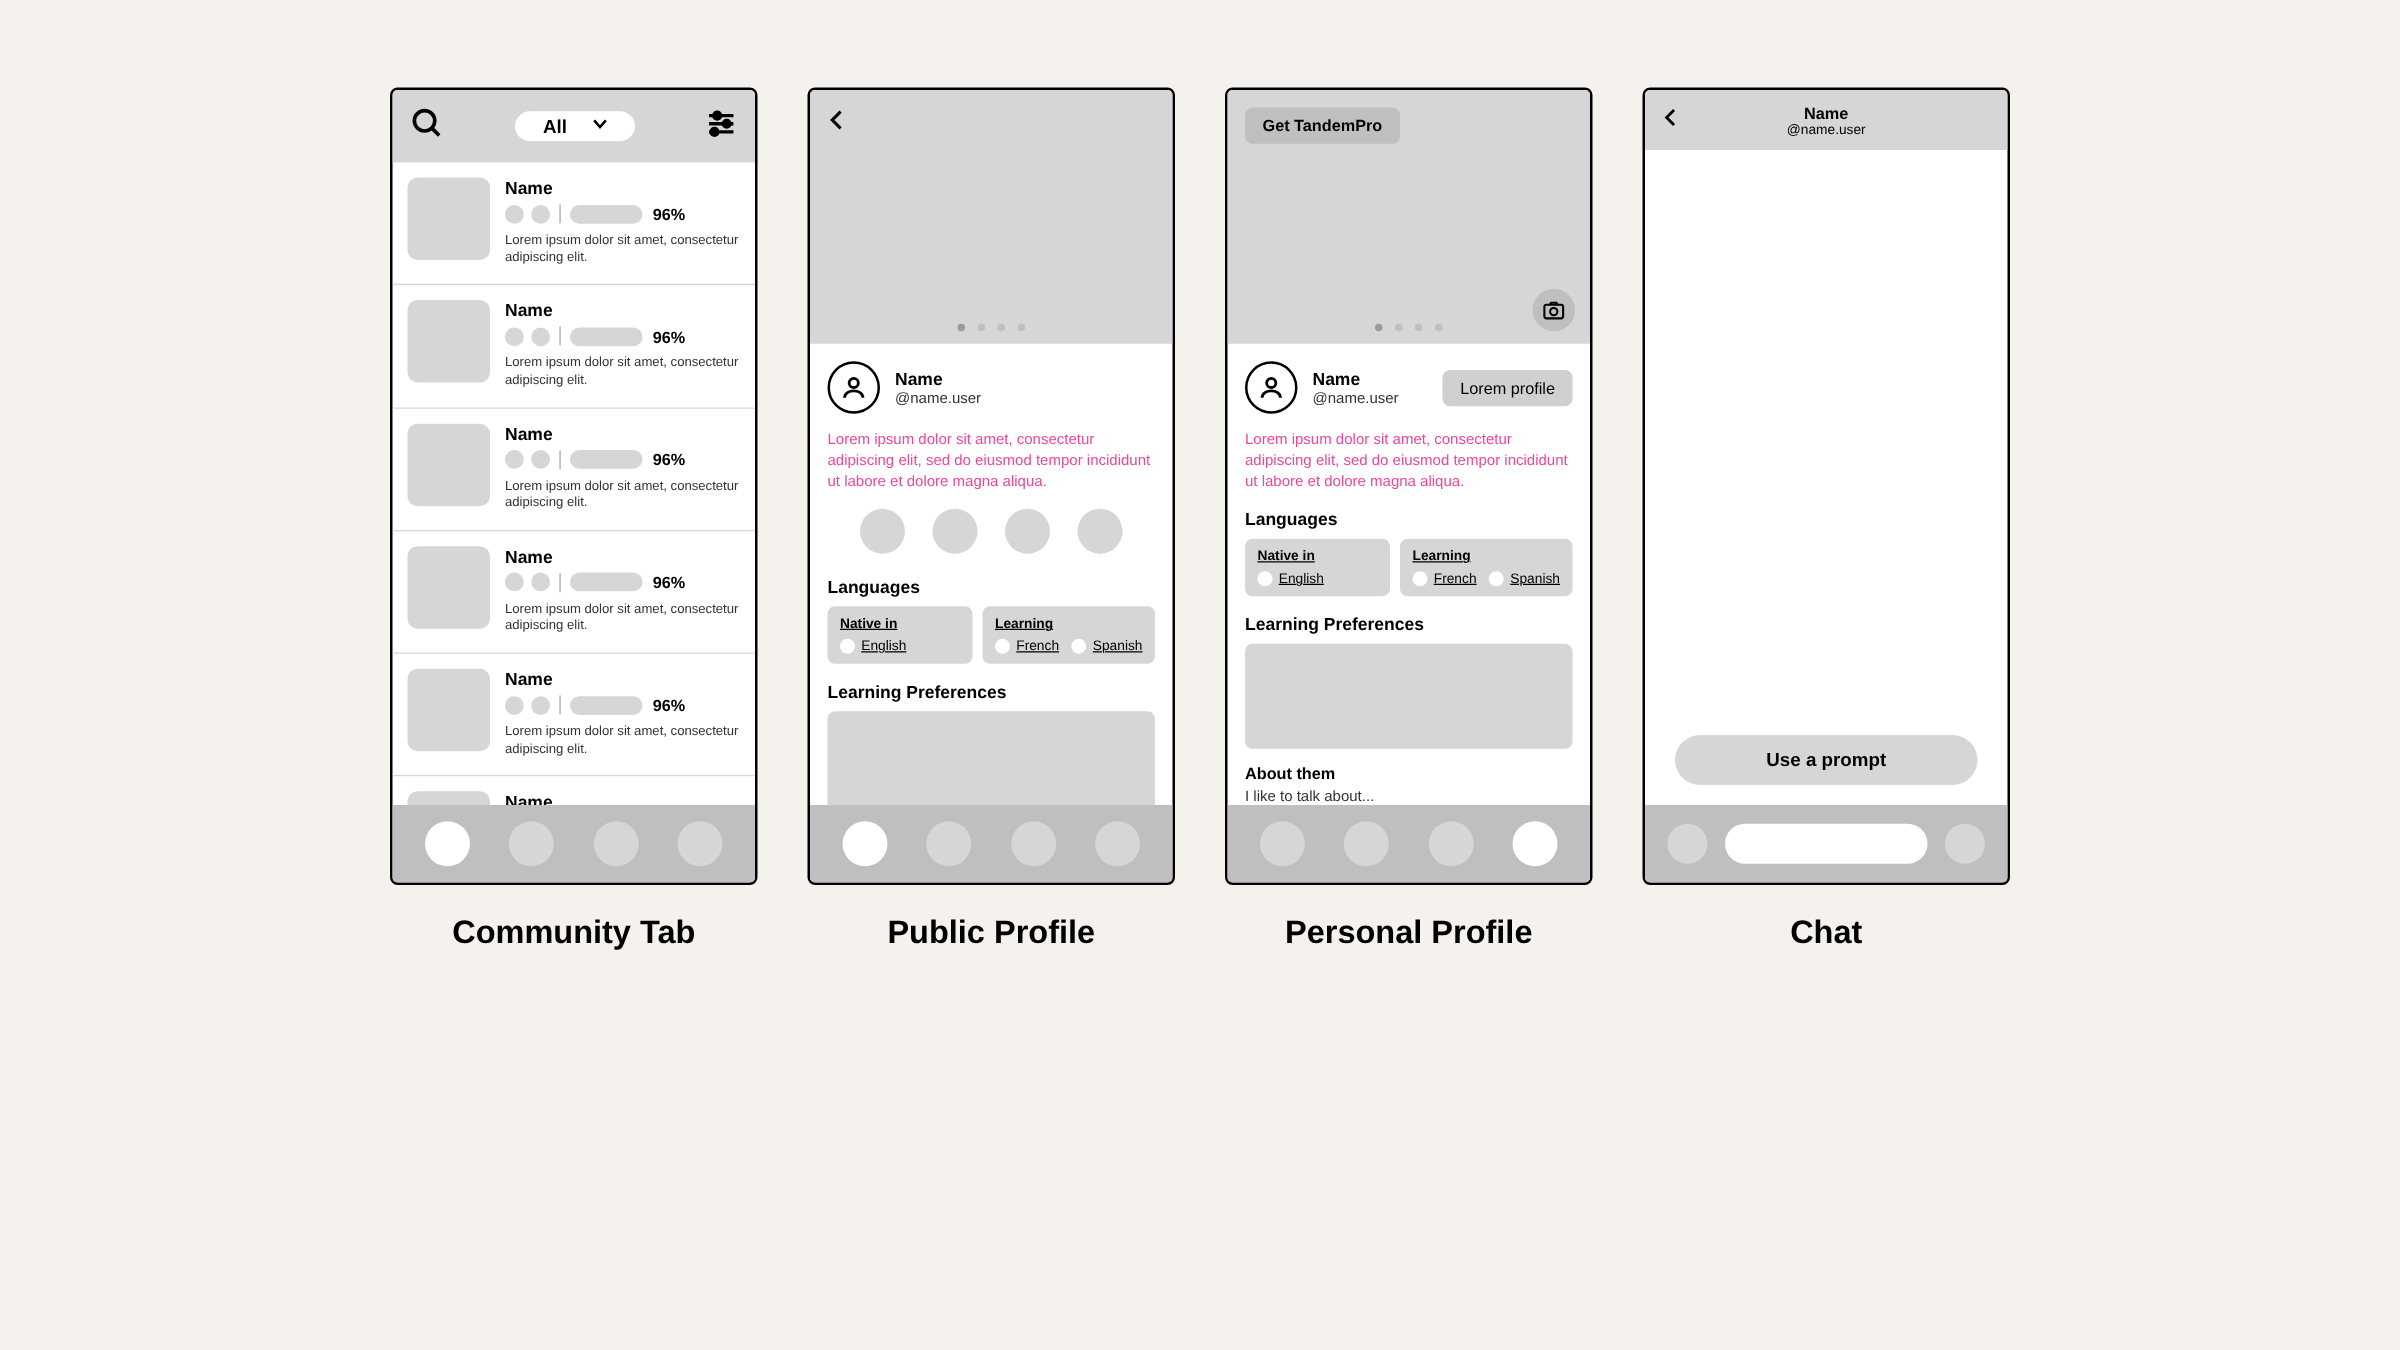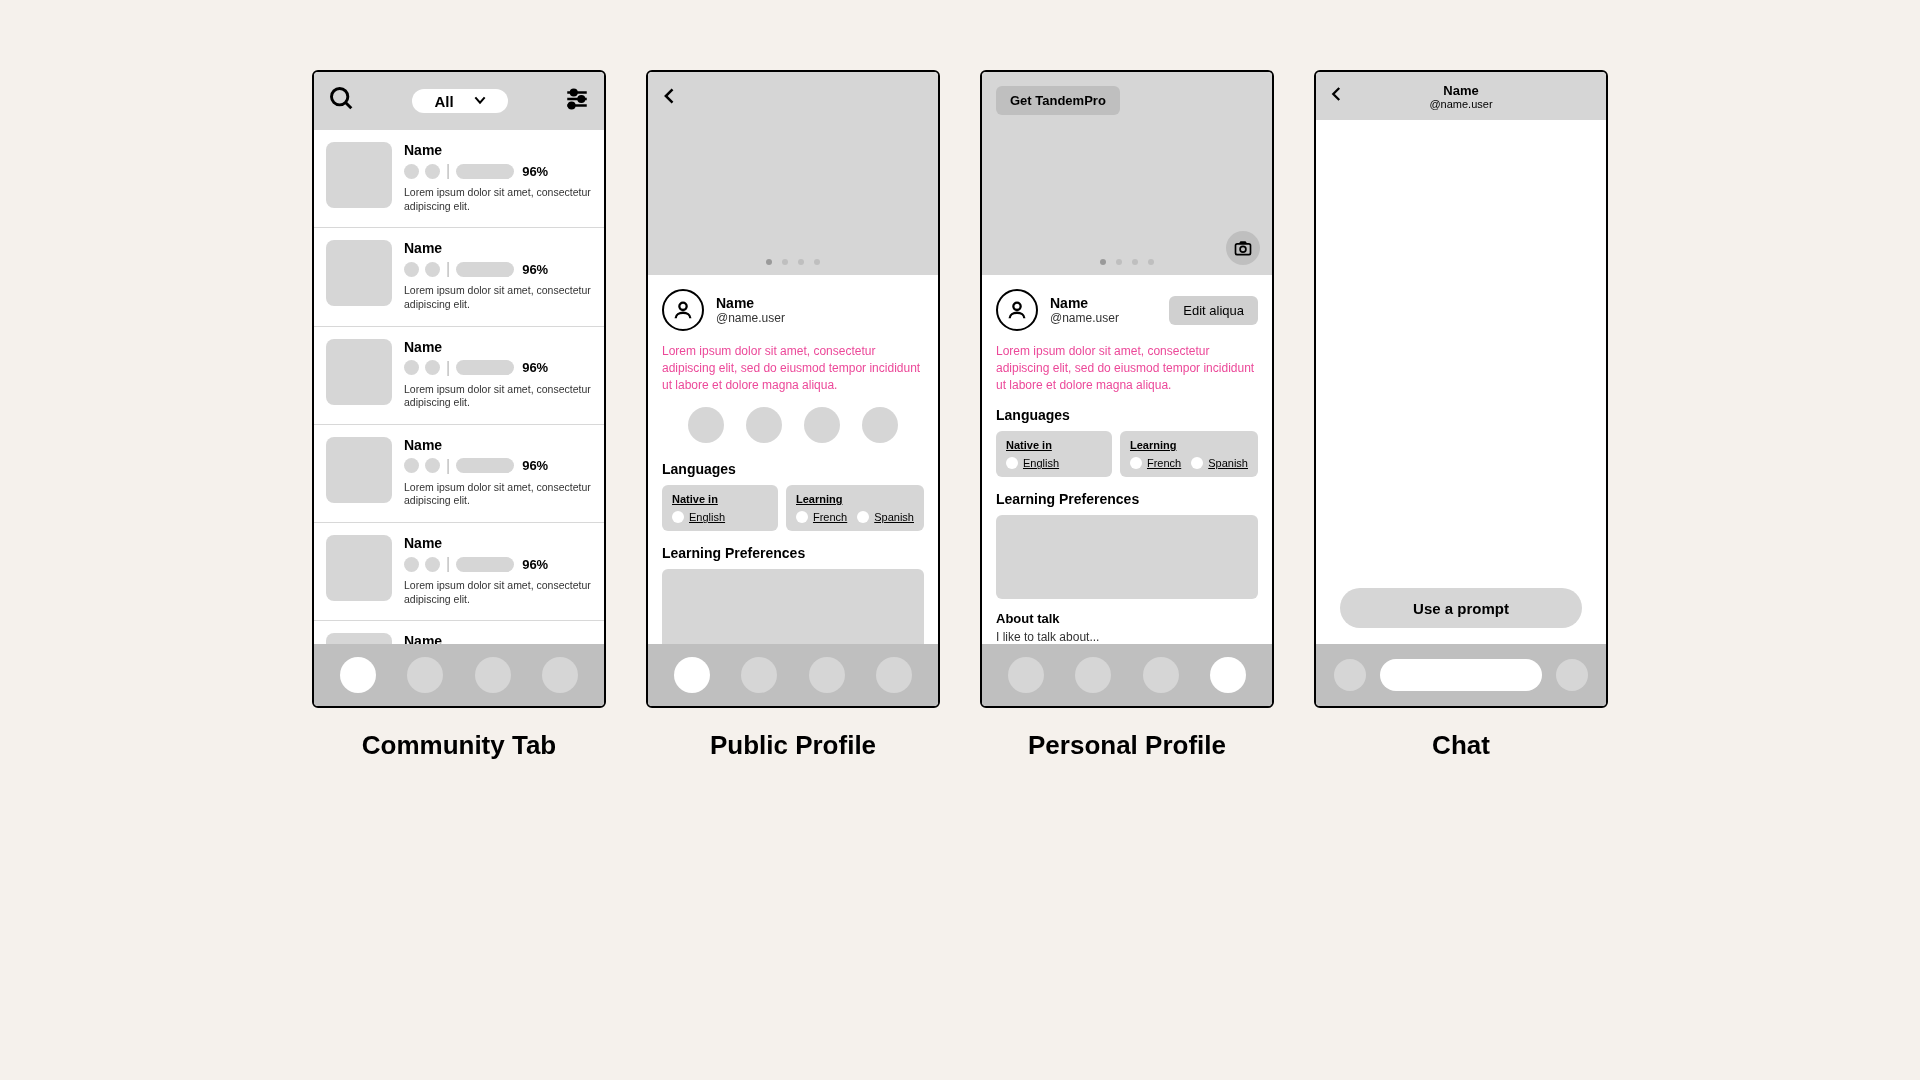--- a/index.html
+++ b/index.html
@@ -400,21 +400,21 @@
           <div class="avatar-ring">
             <svg viewBox="0 0 24 24" fill="none" stroke="#000" stroke-width="2.5">
                 <circle cx="12" cy="8" r="4"></circle>
                 <path d="M4 21c0-4 4-6 8-6s8 2 8 6"></path>
               </svg>
           </div>
           <div>
             <div class="prof-name">Name</div>
             <div class="prof-handle">@name.user</div>
           </div>
-          <div class="edit-btn">Edit aliqua</div>
+          <div class="edit-btn">Lorem profile</div>
         </div>
         <div class="bio">Lorem ipsum dolor sit amet, consectetur adipiscing elit, sed do eiusmod tempor incididunt ut labore et dolore magna aliqua.</div>
         <div class="sect-label">Languages</div>
         <div class="lang-cards">
           <div class="lang-card">
             <div class="lang-title">Native in</div>
             <div class="lang-items">
               <div class="lang-item">
                   <span class="lang-dot"></span>
                   <span>English</span>
@@ -430,21 +430,21 @@
                 </div>
               <div class="lang-item">
                   <span class="lang-dot"></span>
                   <span>Spanish</span>
                 </div>
             </div>
           </div>
         </div>
         <div class="sect-label">Learning Preferences</div>
         <div class="pref-box"></div>
-        <div class="about-label">About talk</div>
+        <div class="about-label">About them</div>
         <div class="about-text">I like to talk about...</div>
       </div>
       <div class="tabbar">
         <div class="tabdot"></div>
         <div class="tabdot"></div>
         <div class="tabdot"></div>
         <div class="tabdot active"></div>
       </div>
     </div>
     <div class="caption">Personal Profile</div>

